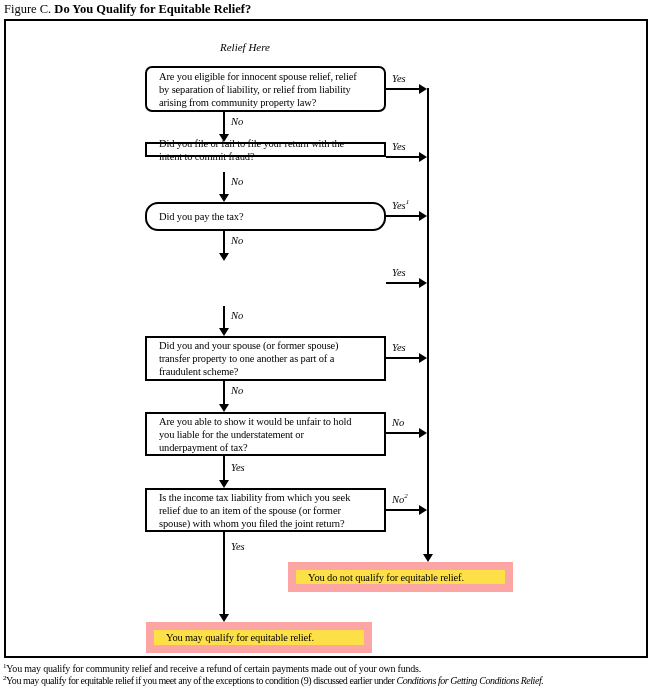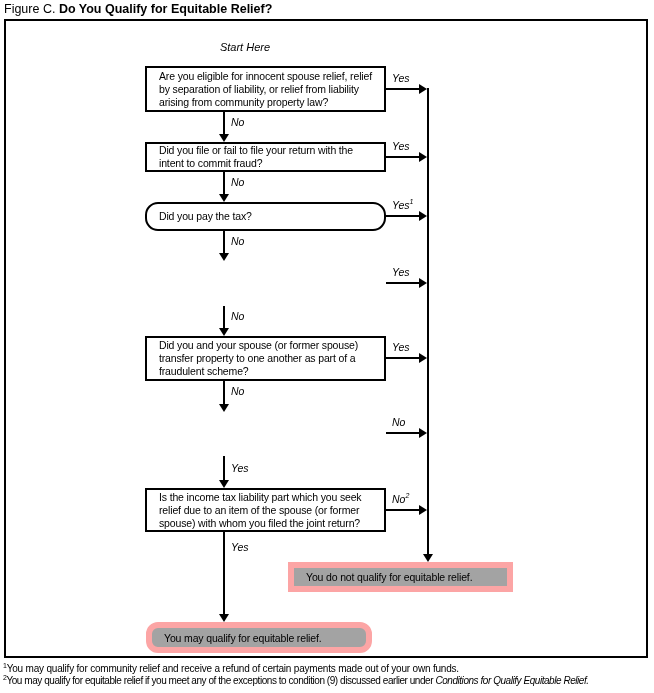--- a/index.html
+++ b/index.html
@@ -1,52 +1,52 @@
 <!DOCTYPE html>
 <html><head>
 <meta charset="utf-8">
 <style>
   html,body{margin:0;padding:0;background:#fff;}
   .page{
     position:relative;width:654px;height:693px;background:#fff;
-    font-family:Liberation Sans, sans-serif;color:#000;overflow:hidden;
+    font-family:Liberation Serif, serif;color:#000;overflow:hidden;
   }
   .title{position:absolute;left:4px;top:2px;font-size:12.5px;white-space:nowrap;}
   .title .t-label{font-weight:400;}
   .title .t-main{font-weight:700;}
   .frame{
     position:absolute;left:4px;top:19px;width:644px;height:639px;
     border:2px solid #000;box-sizing:border-box;
   }
   .start{
     position:absolute;left:150px;top:41px;width:190px;text-align:center;
     font-style:italic;font-size:11px;
   }
   .qbox{
     position:absolute;left:145px;width:241px;border:2px solid #000;
     box-sizing:border-box;display:flex;align-items:center;background:#fff;
   }
   .qbox .qtext{
     display:block;padding-left:12px;padding-right:2px;
     font-size:10.5px;line-height:13px;letter-spacing:-0.15px;white-space:pre-line;
   }
-  .q1{top:66px;height:46px;}
-  .q2{top:142px;height:30px;}
+  .q1{top:66px;height:46px;border-radius:7px;}
+  .q2{top:142px;height:15px;}
   .q3{top:202px;height:29px;border-radius:13px;}
   .q4{top:261px;height:45px;}
   .q5{top:336px;height:45px;}
   .q6{top:412px;height:44px;}
   .q7{top:488px;height:44px;}
   .obox{
-    position:absolute;border:6px solid #fca5a5;box-sizing:border-box;
-    display:flex;align-items:center;background:#a3a3a3;
+    position:absolute;border:8px solid #fca5a5;box-sizing:border-box;
+    display:flex;align-items:center;background:#fde047;
   }
   .obox .qtext{display:block;padding-left:12px;font-size:10.5px;letter-spacing:-0.15px;}
   .o-not{left:288px;top:562px;width:225px;height:30px;}
-  .o-may{left:146px;top:622px;width:226px;height:31px;border-radius:12px;}
+  .o-may{left:146px;top:622px;width:226px;height:31px;}
   .line{position:absolute;background:#000;}
   .vline{width:2px;left:223px;}
   .v1{top:112px;height:23px;}
   .v2{top:172px;height:23px;}
   .v3{top:231px;height:23px;}
   .v4{top:306px;height:23px;}
   .v5{top:381px;height:24px;}
   .v6{top:456px;height:25px;}
   .v7{top:532px;height:83px;}
   .hline{height:2px;left:386px;width:33px;}
@@ -81,41 +81,46 @@
 <body>
 
 <div class="page">
 
   <div class="title">
     <span class="t-label">Figure C.</span><span class="t-main"> Do You Qualify for Equitable Relief?</span>
   </div>
 
   <div class="frame"></div>
 
-  <div class="start">Start Here</div>
+  <div class="start">Relief Here</div>
 
   <div class="qbox q1">
     <span class="qtext">Are you eligible for innocent spouse relief, relief
 by separation of liability, or relief from liability
 arising from community property law?</span>
   </div>
   <div class="qbox q2">
     <span class="qtext">Did you file or fail to file your return with the
 intent to commit fraud?</span>
   </div>
   <div class="qbox q3">
     <span class="qtext">Did you pay the tax?</span>
   </div>
   <div class="qbox q5">
     <span class="qtext">Did you and your spouse (or former spouse)
 transfer property to one another as part of a
 fraudulent scheme?</span>
   </div>
+  <div class="qbox q6">
+    <span class="qtext">Are you able to show it would be unfair to hold
+you liable for the understatement or
+underpayment of tax?</span>
+  </div>
   <div class="qbox q7">
-    <span class="qtext">Is the income tax liability part which you seek
+    <span class="qtext">Is the income tax liability from which you seek
 relief due to an item of the spouse (or former
 spouse) with whom you filed the joint return?</span>
   </div>
 
   <div class="obox o-not">
     <span class="qtext">You do not qualify for equitable relief.</span>
   </div>
   <div class="obox o-may">
     <span class="qtext">You may qualify for equitable relief.</span>
   </div>
@@ -163,15 +168,15 @@
 
   <span class="blabel dl dl1">No</span>
   <span class="blabel dl dl2">No</span>
   <span class="blabel dl dl3">No</span>
   <span class="blabel dl dl4">No</span>
   <span class="blabel dl dl5">No</span>
   <span class="blabel dl dl6">Yes</span>
   <span class="blabel dl dl7">Yes</span>
 
   <div class="fn fn1"><sup>1</sup><span>You may qualify for community relief and receive a refund of certain payments made out of your own funds.</span><i></i></div>
-  <div class="fn fn2"><sup>2</sup><span>You may qualify for equitable relief if you meet any of the exceptions to condition (9) discussed earlier under </span><i>Conditions for Qualify Equitable Relief.</i></div>
+  <div class="fn fn2"><sup>2</sup><span>You may qualify for equitable relief if you meet any of the exceptions to condition (9) discussed earlier under </span><i>Conditions for Getting Conditions Relief.</i></div>
 
 </div>
 
 </body></html>

